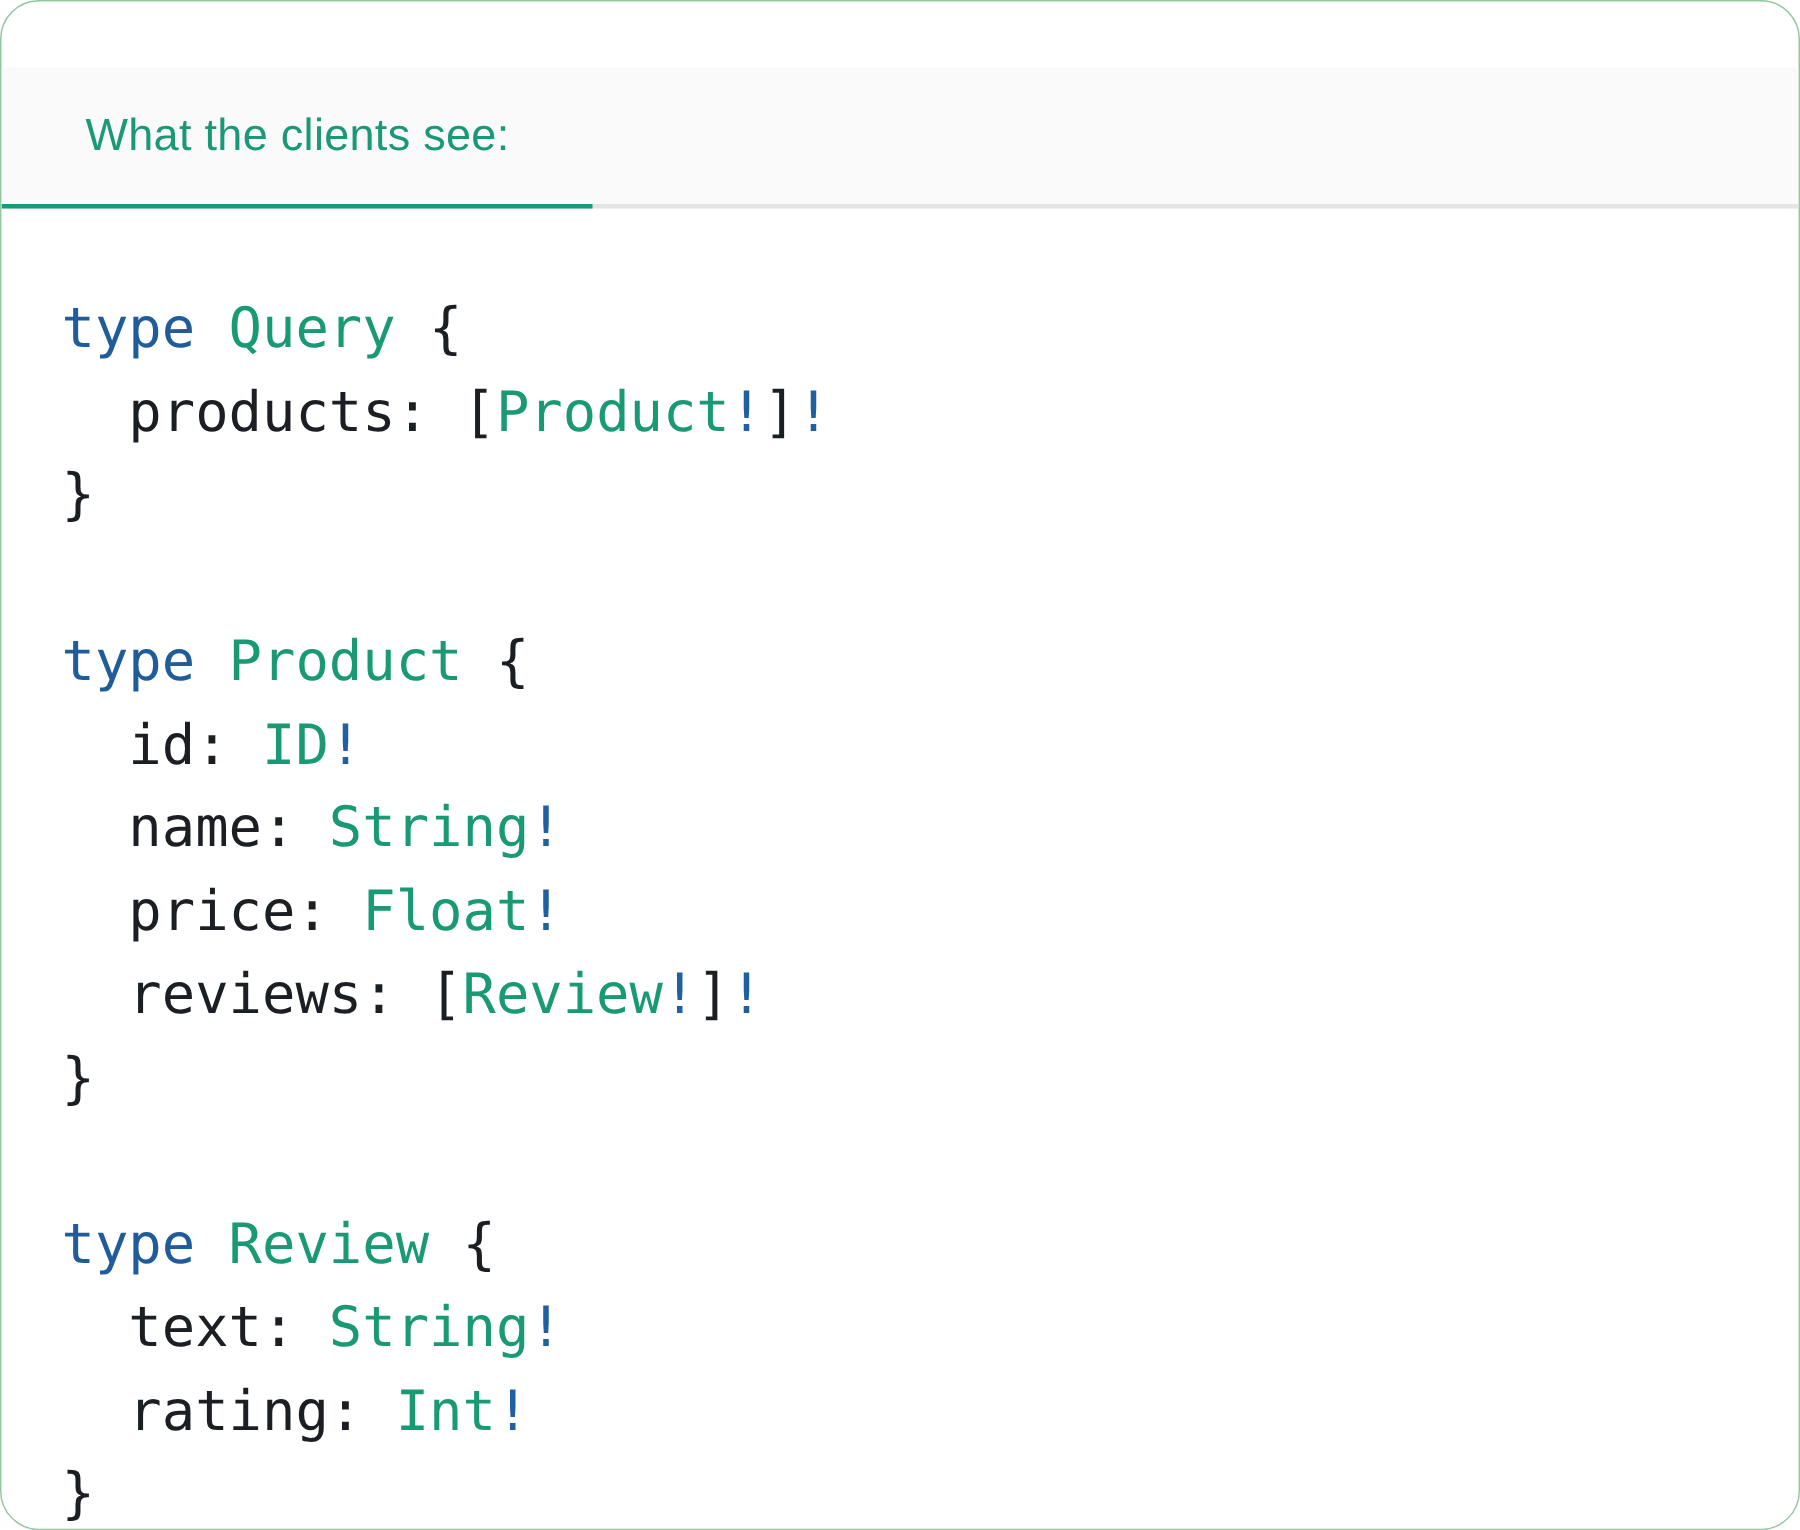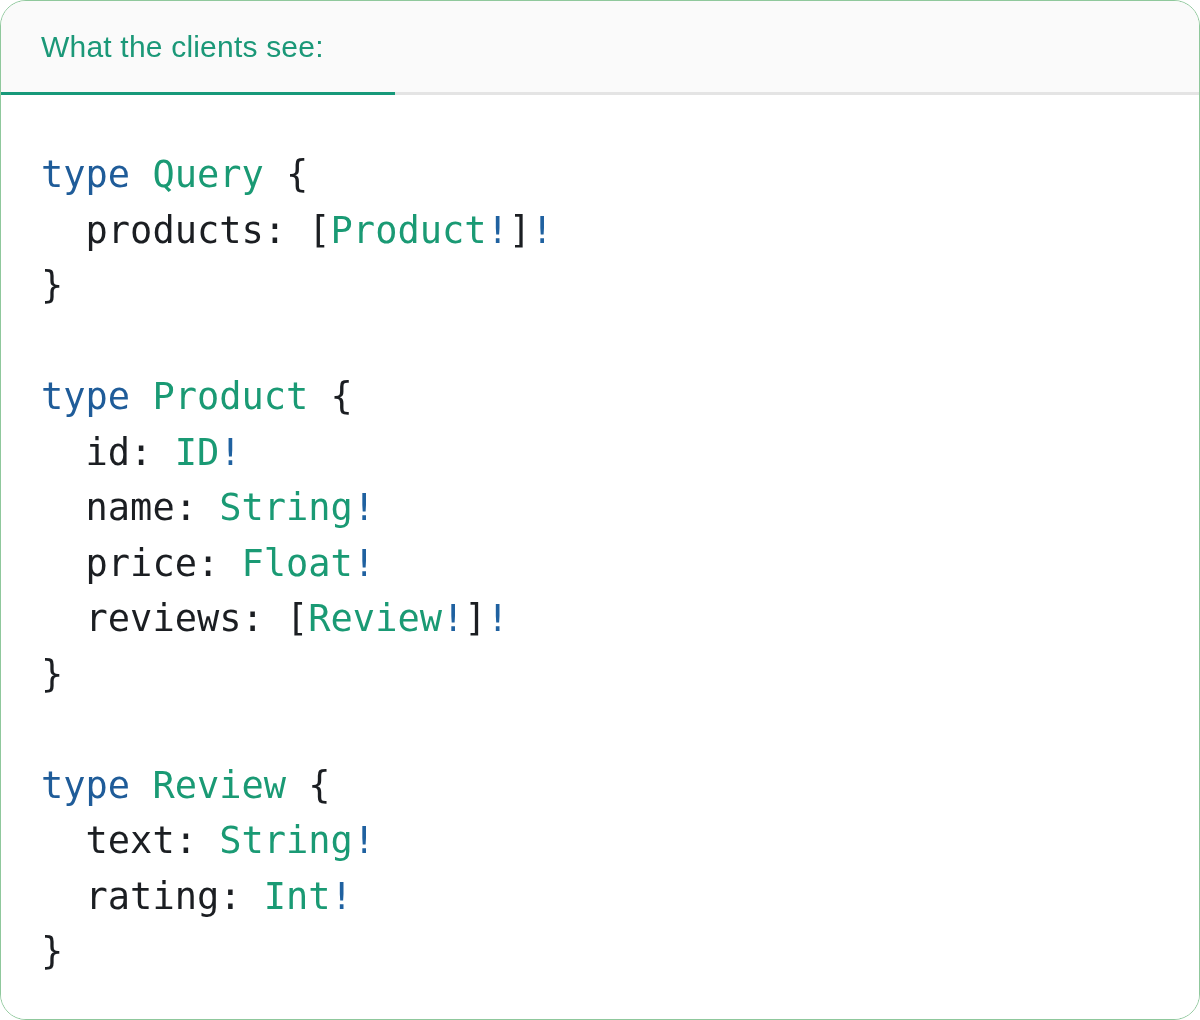--- a/index.html
+++ b/index.html
@@ -38,21 +38,22 @@
   }
 
   .tab-header {
     position: relative;
     height: 94px;
     flex: 0 0 94px;
     background: var(--header-bg);
     border-bottom: 3px solid var(--divider);
     display: flex;
     align-items: center;
-    padding-left: 40px;
+    padding-left: 56px;
+    margin-top: 44px;
   }
 
   .tab-label {
     font-size: 30px;
     font-weight: 500;
     letter-spacing: 0.2px;
     color: var(--tab-text);
   }
 
   .active-tab-indicator {

